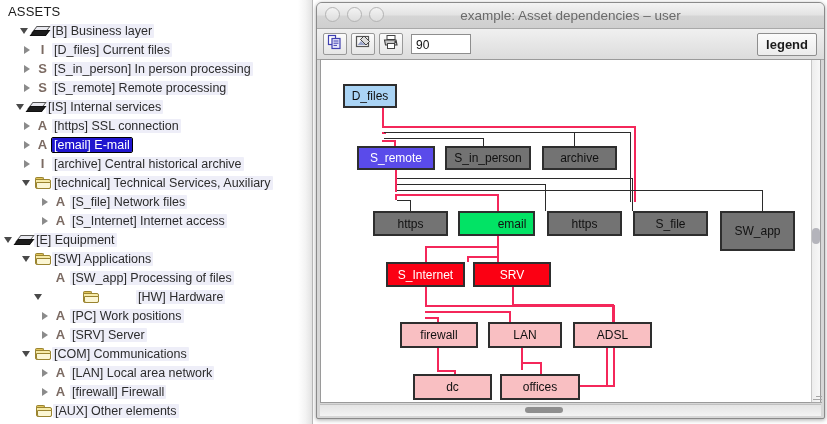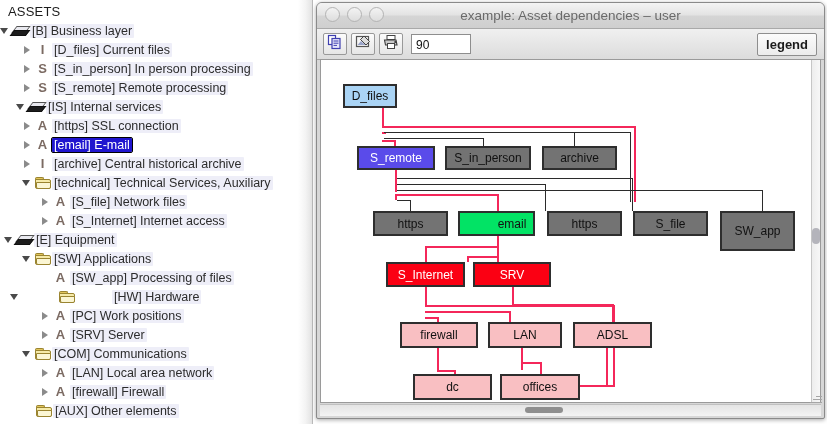--- a/index.html
+++ b/index.html
@@ -179,21 +179,21 @@
   .edge.r{background:#f4275a;}
   .edge.h{height:1px;}
   .edge.v{width:1px;}
 </style>
 </head>
 <body>
 
 <div id="tree-panel">
   <div id="tree-title">ASSETS</div>
   <div id="tree-rows">
-      <div class="trow" style="padding-left: 0;">
+      <div class="trow" style="padding-left: 20px;">
         <span class="twist open"></span>
         <span class="ticon">
           <span class="ico-layer">
             <span class="top"></span>
             <span class="bot"></span>
           </span>
         </span>
         <span class="tlabel">[B] Business layer</span>
       </div>
       <div class="trow" style="padding-left: 22px;">
@@ -276,21 +276,21 @@
             <span class="flap"></span>
           </span>
         </span>
         <span class="tlabel">[SW] Applications</span>
       </div>
       <div class="trow" style="padding-left: 40px;">
         <span class="twist "></span>
         <span class="ticon letter">A</span>
         <span class="tlabel">[SW_app] Processing of files</span>
       </div>
-      <div class="trow" style="padding-left: 10px; gap: 36px;">
+      <div class="trow" style="padding-left: 34px; gap: 36px;">
         <span class="twist open"></span>
         <span class="ticon">
           <span class="ico-folder">
             <span class="tab"></span>
             <span class="body"></span>
             <span class="flap"></span>
           </span>
         </span>
         <span class="tlabel">[HW] Hardware</span>
       </div>

